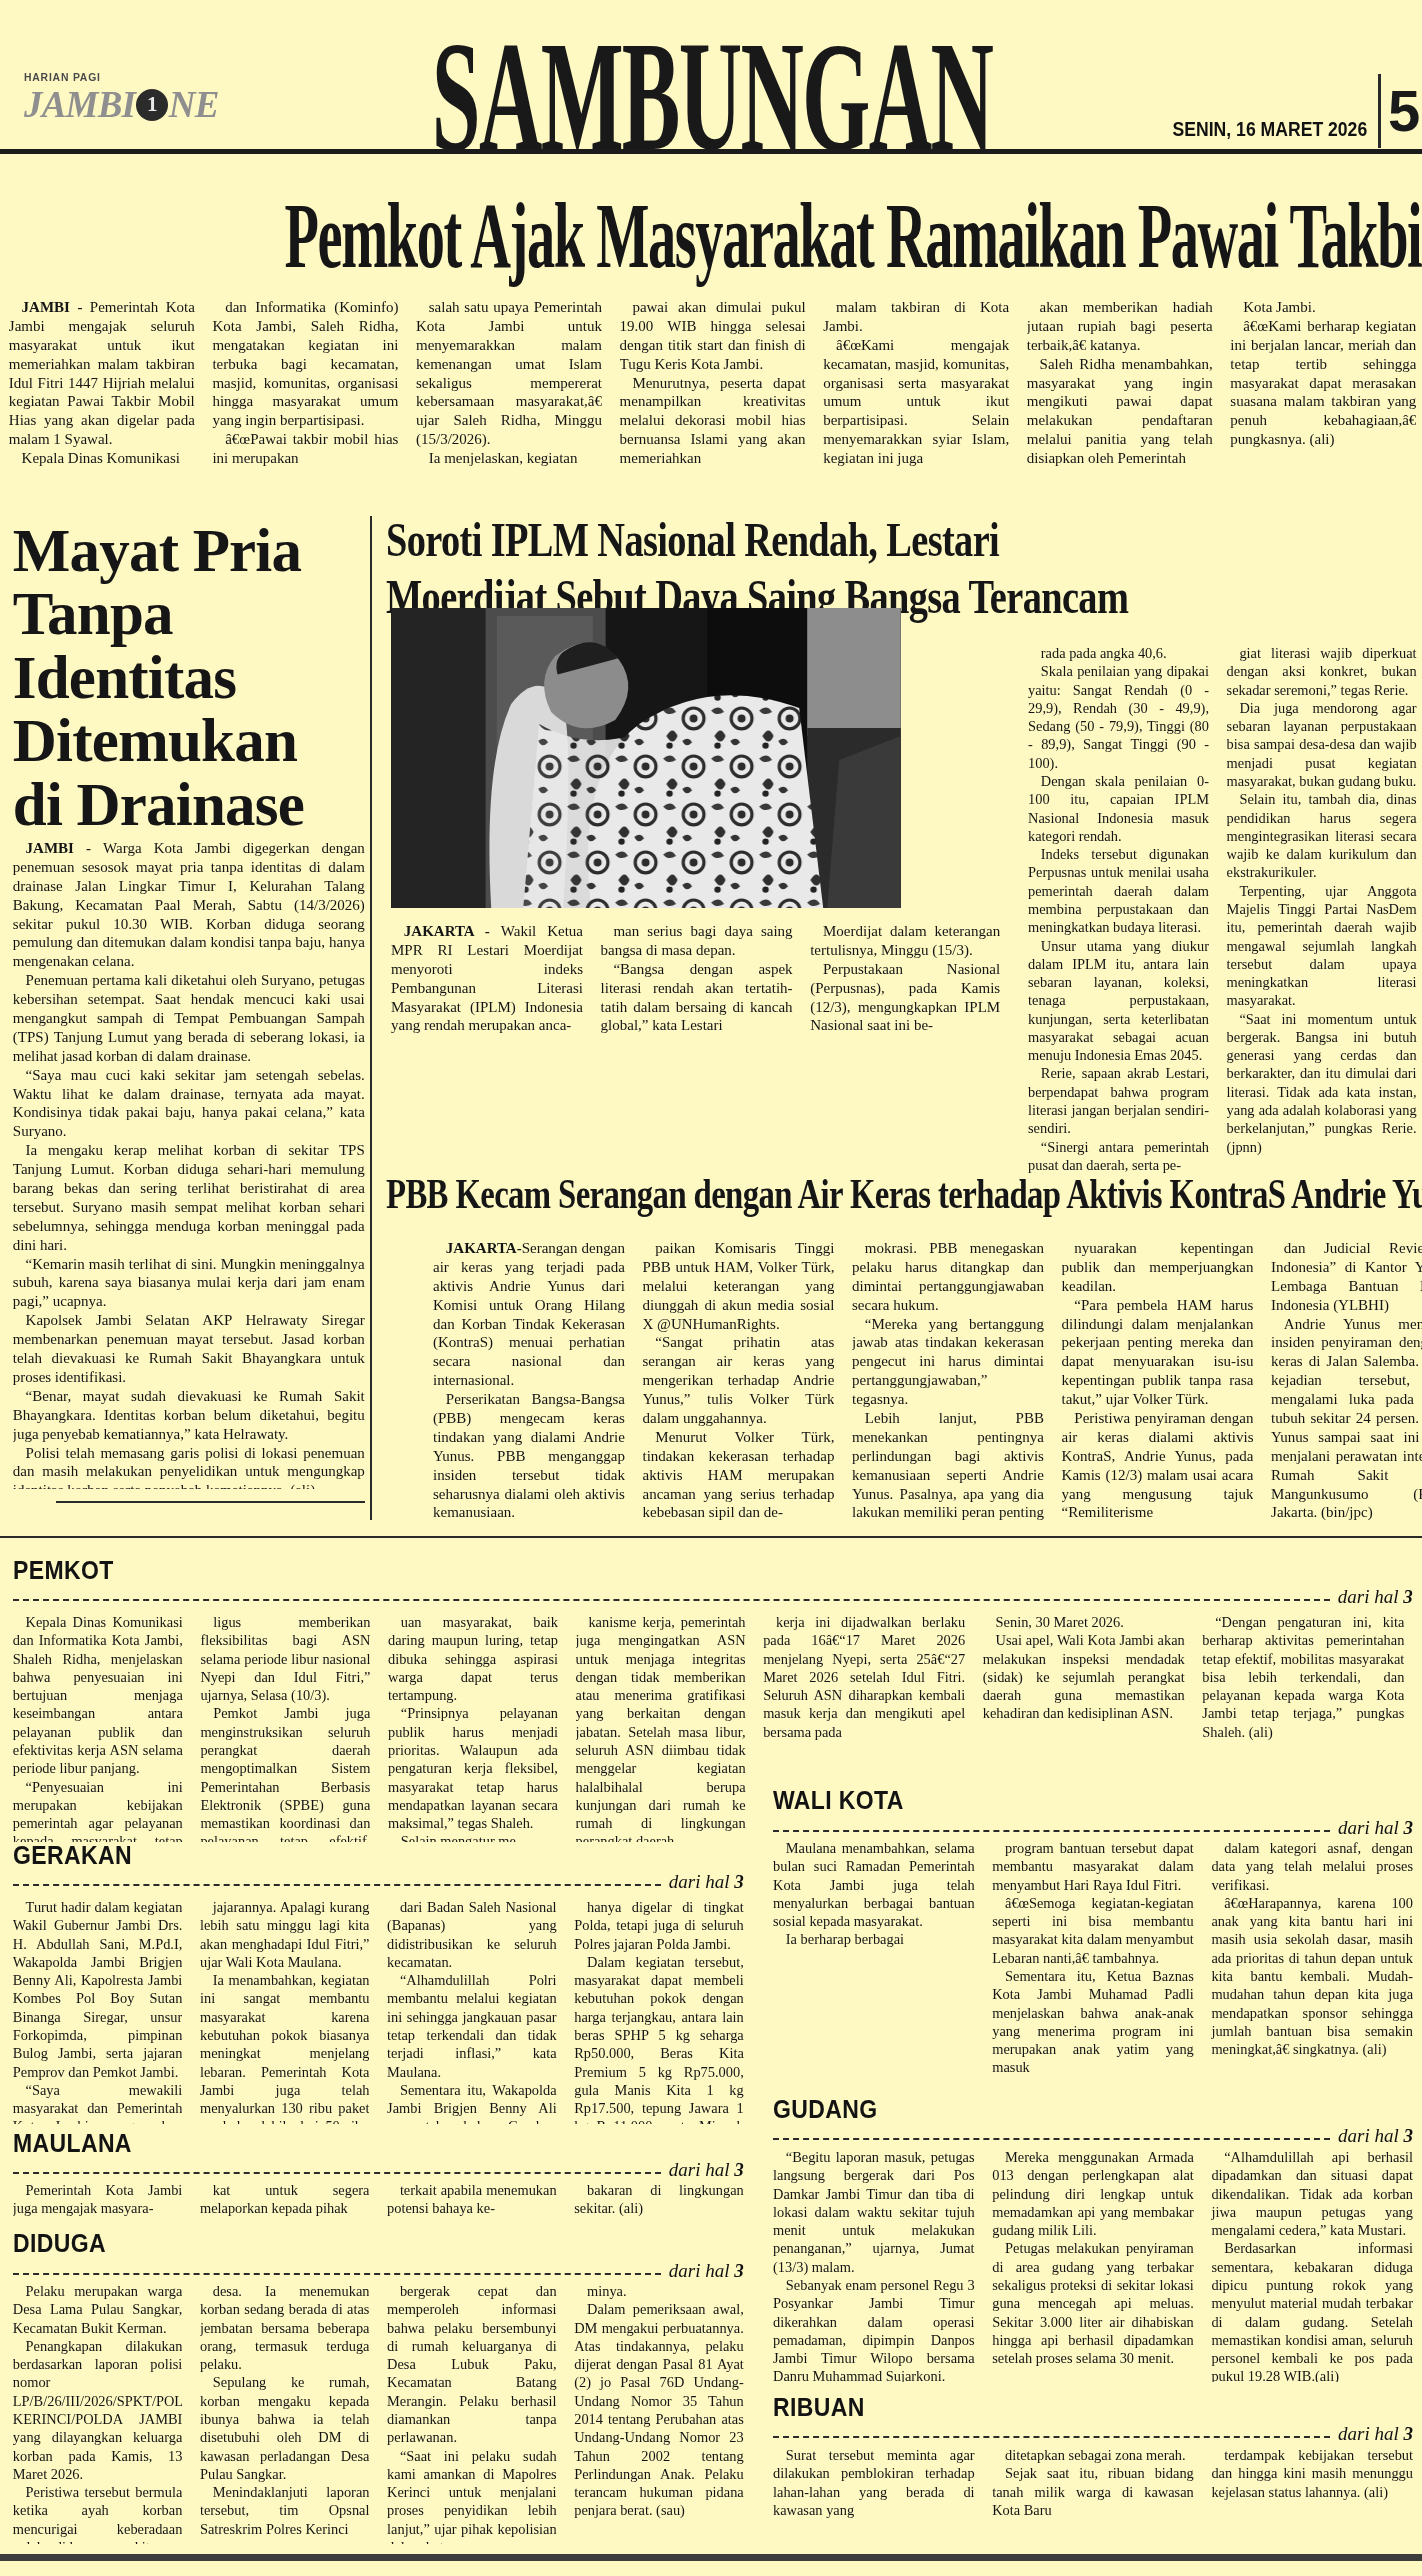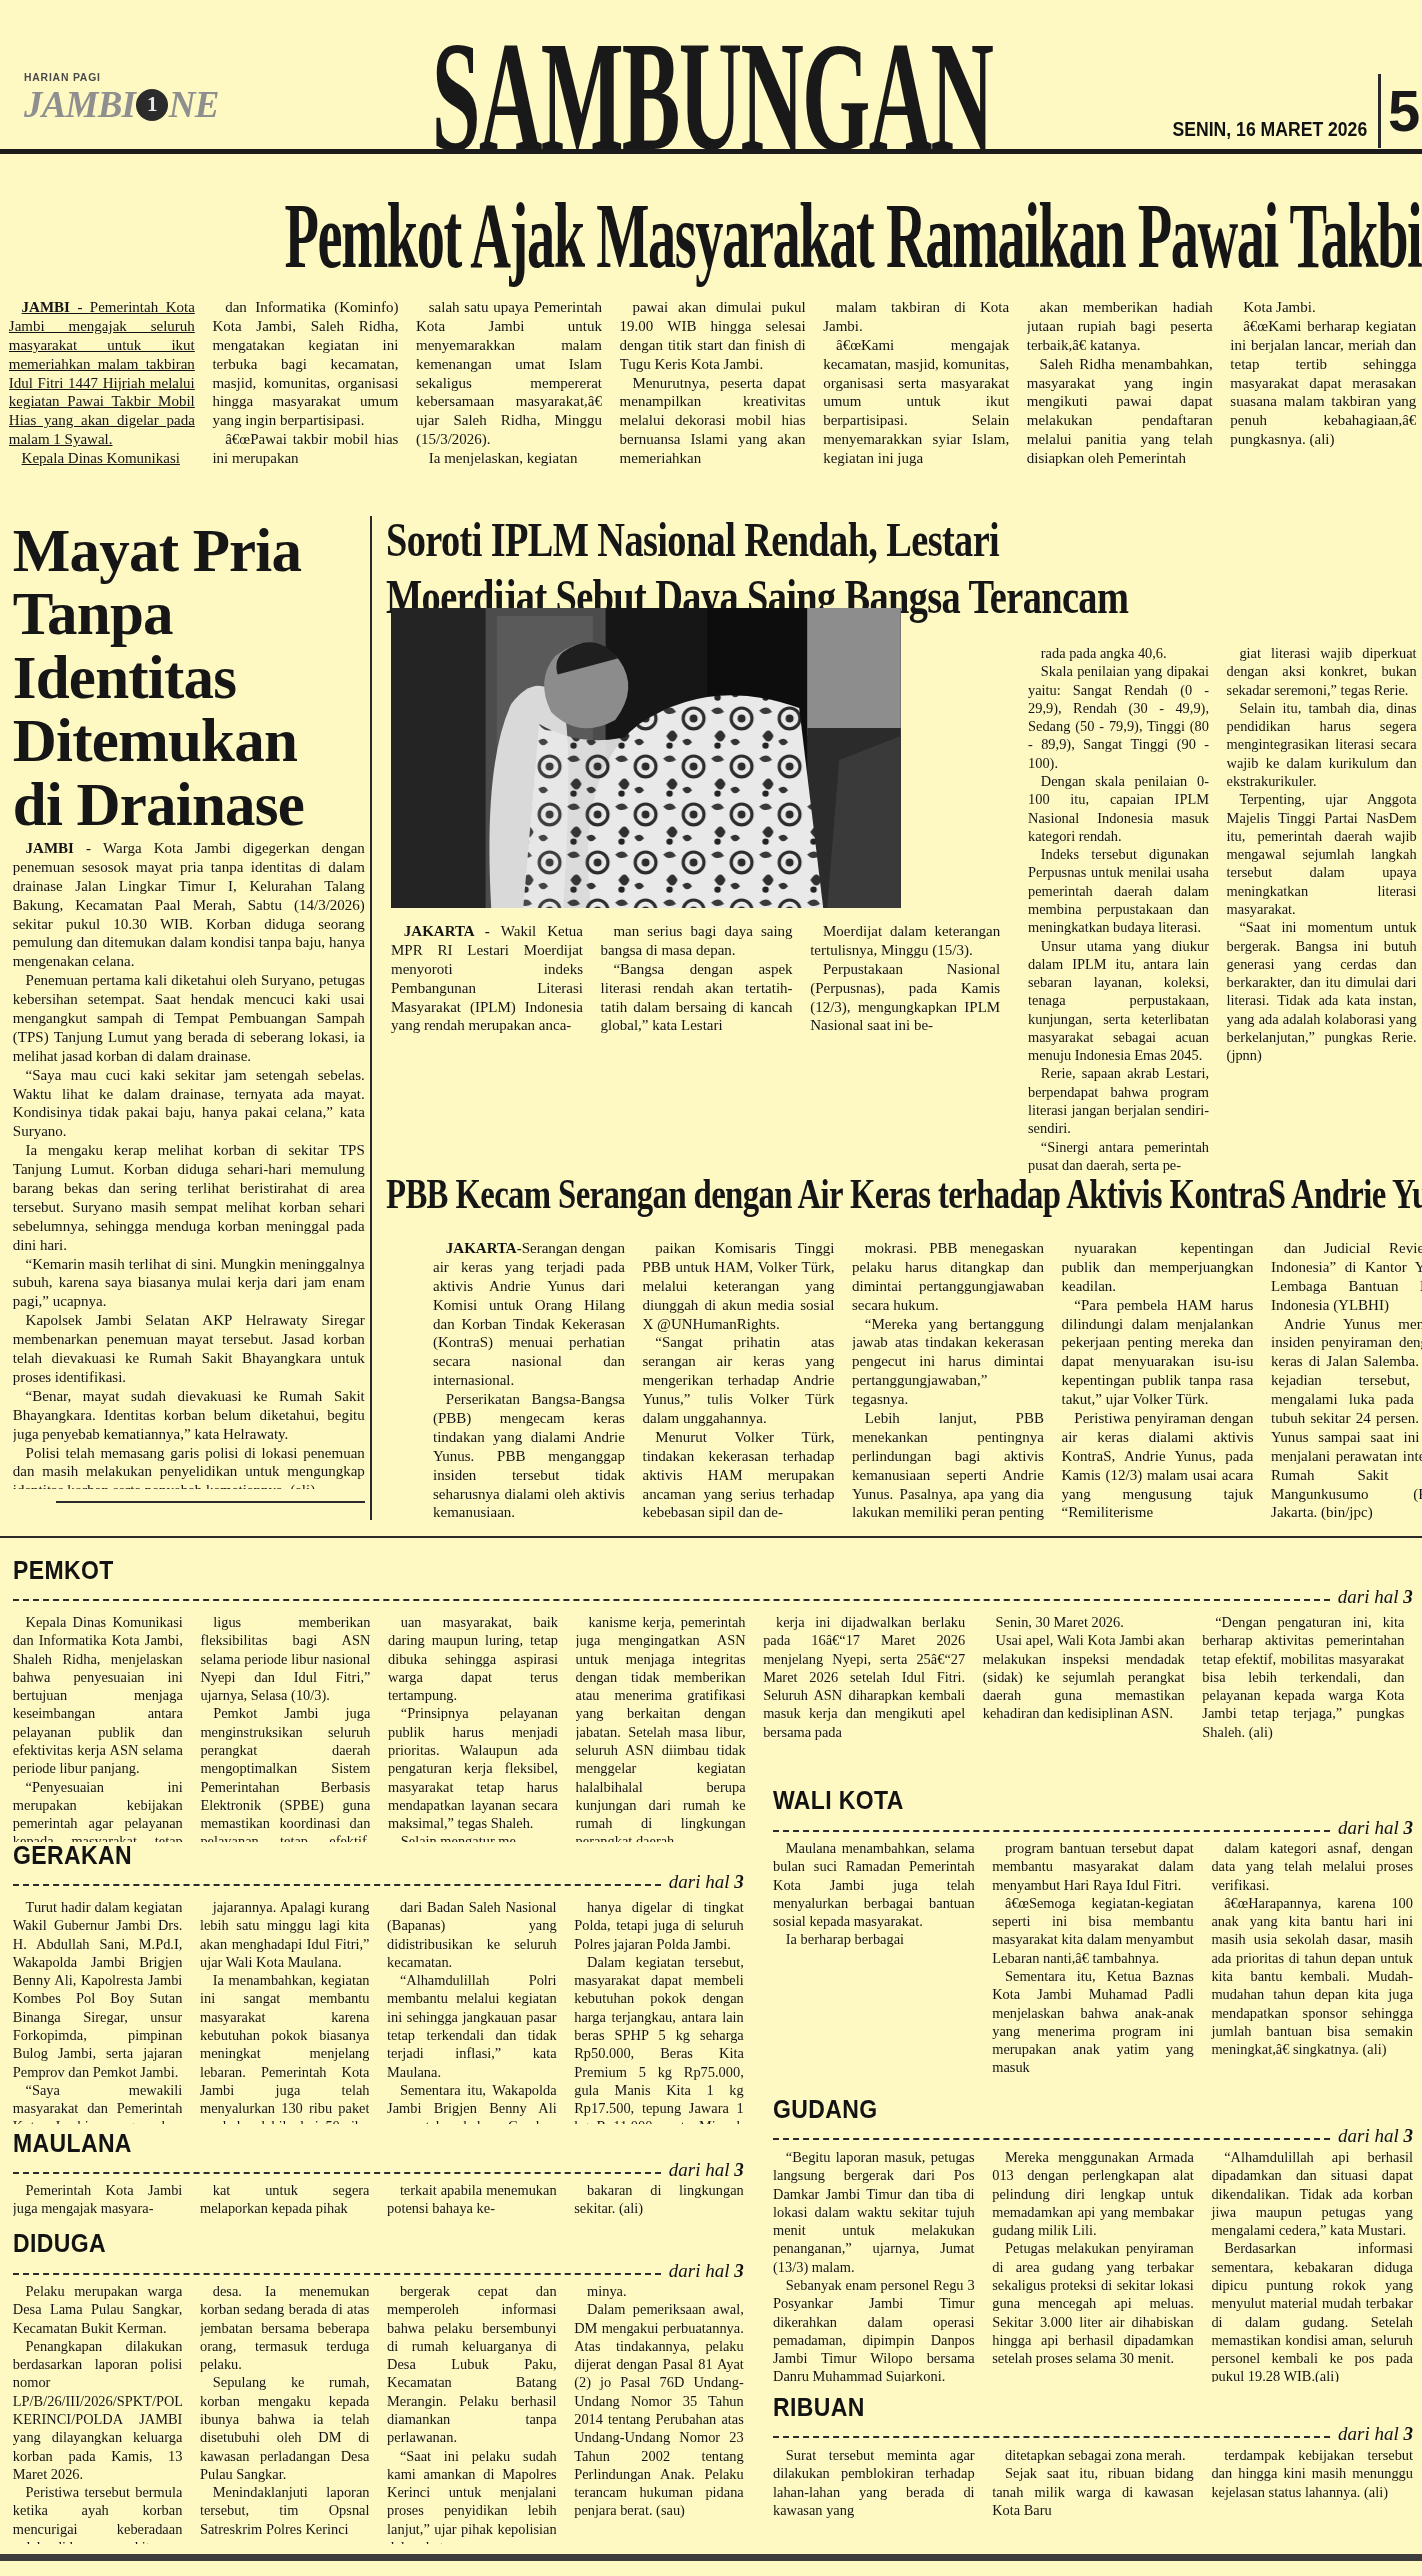--- a/index.html
+++ b/index.html
@@ -56,21 +56,21 @@
     </div>
   </div>
   <div class="abs page-title" style="left:50%; top:6.4px; transform:translateX(-50%) scaleX(0.56);">SAMBUNGAN</div>
   <div class="abs mast-date" style="right:56px; top:118px;">SENIN, 16 MARET 2026</div>
   <div class="abs vrule" style="left:1378px; top:74px; width:3.2px; height:74px;"></div>
   <div class="abs mast-num" style="left:1388px; top:77px;">5</div>
   <div class="abs rule-thick" style="left:0; top:149px; width:1423px; height:4.8px;"></div>
 
   <div class="abs hl hl-top" style="left:0; top:181px; width:1423px;">Pemkot Ajak Masyarakat Ramaikan Pawai Takbir Mobil Hias</div>
   <div class="abs cols" style="left:8.8px; top:298px; width:1408px;">
-    <div class="col f19" style="width:186px; height:206px;text-decoration:underline;">
+    <div class="col f19" style="width:186px; height:206px;">
         <p class="para"><b>JAMBI - </b>Pemerintah Kota Jambi mengajak seluruh masyarakat untuk ikut memeriahkan malam takbiran Idul Fitri 1447 Hijriah melalui kegiatan Pawai Takbir Mobil Hias yang akan digelar pada malam 1 Syawal.</p>
         <p class="para">Kepala Dinas Komunikasi</p>
       </div>
     <div class="col f19" style="width:186px; height:206px;">
         <p class="para">dan Informatika (Kominfo) Kota Jambi, Saleh Ridha, mengatakan kegiatan ini terbuka bagi kecamatan, masjid, komunitas, organisasi hingga masyarakat umum yang ingin berpartisipasi.</p>
         <p class="para">â€œPawai takbir mobil hias ini merupakan</p>
       </div>
     <div class="col f19" style="width:186px; height:206px;">
         <p class="para">salah satu upaya Pemerintah Kota Jambi untuk menyemarakkan malam kemenangan umat Islam sekaligus mempererat kebersamaan masyarakat,â€ ujar Saleh Ridha, Minggu (15/3/2026).</p>
         <p class="para">Ia menjelaskan, kegiatan</p>
@@ -167,20 +167,21 @@
         <p class="para">rada pada angka 40,6.</p>
         <p class="para">Skala penilaian yang dipakai yaitu: Sangat Rendah (0 - 29,9), Rendah (30 - 49,9), Sedang (50 - 79,9), Tinggi (80 - 89,9), Sangat Tinggi (90 - 100).</p>
         <p class="para">Dengan skala penilaian 0-100 itu, capaian IPLM Nasional Indonesia masuk kategori rendah.</p>
         <p class="para">Indeks tersebut digunakan Perpusnas untuk menilai usaha pemerintah daerah dalam membina perpustakaan dan meningkatkan budaya literasi.</p>
         <p class="para">Unsur utama yang diukur dalam IPLM itu, antara lain sebaran layanan, koleksi, tenaga perpustakaan, kunjungan, serta keterlibatan masyarakat sebagai acuan menuju Indonesia Emas 2045.</p>
         <p class="para">Rerie, sapaan akrab Lestari, berpendapat bahwa program literasi jangan berjalan sendiri-sendiri.</p>
         <p class="para">“Sinergi antara pemerintah pusat dan daerah, serta pe-</p>
       </div>
     <div class="col f18" style="width:190px; height:547px;">
         <p class="para">giat literasi wajib diperkuat dengan aksi konkret, bukan sekadar seremoni,” tegas Rerie.</p>
+        <p class="para">Dia juga mendorong agar sebaran layanan perpustakaan bisa sampai desa-desa dan wajib menjadi pusat kegiatan masyarakat, bukan gudang buku.</p>
         <p class="para">Selain itu, tambah dia, dinas pendidikan harus segera mengintegrasikan literasi secara wajib ke dalam kurikulum dan ekstrakurikuler.</p>
         <p class="para">Terpenting, ujar Anggota Majelis Tinggi Partai NasDem itu, pemerintah daerah wajib mengawal sejumlah langkah tersebut dalam upaya meningkatkan literasi masyarakat.</p>
         <p class="para">“Saat ini momentum untuk bergerak. Bangsa ini butuh generasi yang cerdas dan berkarakter, dan itu dimulai dari literasi. Tidak ada kata instan, yang ada adalah kolaborasi yang berkelanjutan,” pungkas Rerie. (jpnn)</p>
       </div>
   </div>
 
   <div class="abs hl hl-pbb" style="left:386px; top:1170px;">PBB Kecam Serangan dengan Air Keras terhadap Aktivis KontraS Andrie Yunus</div>
   <div class="abs cols" style="left:386px; top:1239px; width:1032px;margin-left:47px;">
     <div class="col f19" style="width:192px; height:282px;">
         <p class="para"><b>JAKARTA-</b>Serangan dengan air keras yang terjadi pada aktivis Andrie Yunus dari Komisi untuk Orang Hilang dan Korban Tindak Kekerasan (KontraS) menuai perhatian secara nasional dan internasional.</p>

